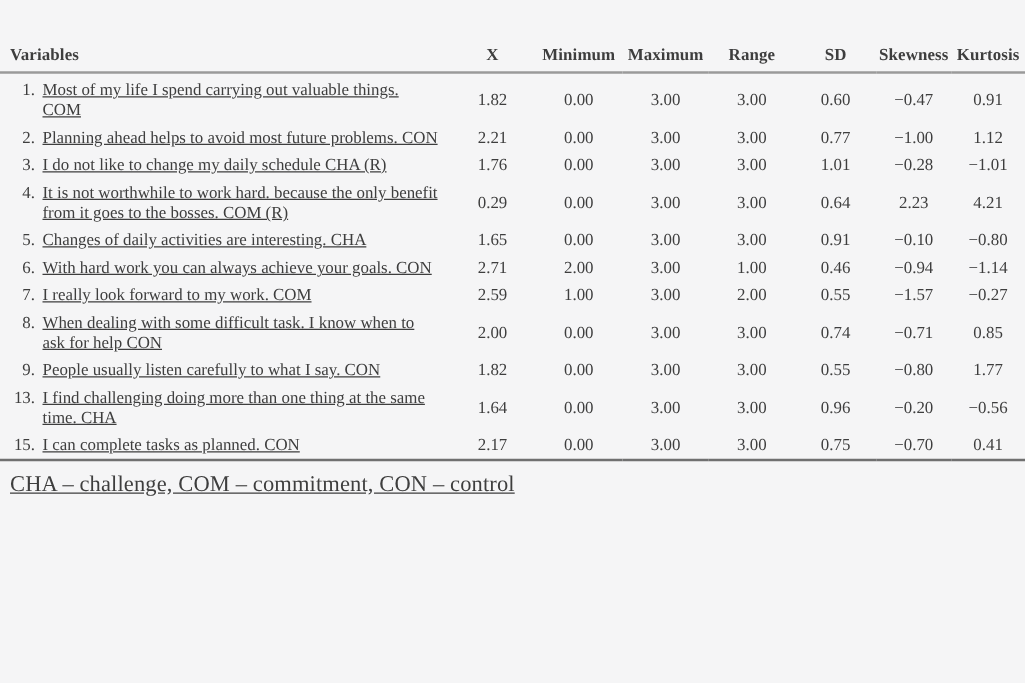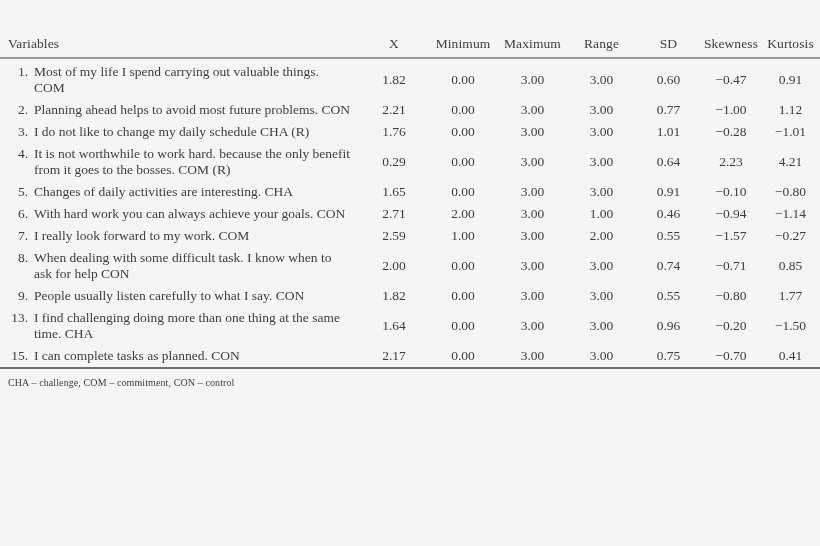--- a/index.html
+++ b/index.html
@@ -28,21 +28,21 @@
   col.c-var{width:360px;}
   col.c-x{width:68px;}
   col.c-min{width:70px;}
   col.c-max{width:69px;}
   col.c-range{width:69px;}
   col.c-sd{width:65px;}
   col.c-skew{width:60px;}
   col.c-kurt{width:59px;}
 
   thead th{
-    font-weight:normal;
+    font-weight:bold;
     font-size:13.5px;
     text-align:center;
     padding:0 0 5px 0;
     border-bottom:2px solid var(--rule-light);
     letter-spacing:.1px;
     margin-top:16px;
   }
   thead th.var-col{
     text-align:left;
     padding-left:8px;
@@ -61,25 +61,27 @@
     flex:none;
     width:28px;
     text-align:right;
     margin-right:6px;
     line-height:16px;
   }
   .txt{
     display:inline-block;
     max-width:318px;
     line-height:16px;
+    text-decoration:underline;
   }
   .footnote{
-    font-size:10px;
+    font-size:18px;
     padding:8px 0 0 8px;
     letter-spacing:.1px;
+    text-decoration:underline;
   }
 </style>
 </head>
 <body>
 
 <div class="page">
   <table>
     <colgroup>
       <col class="c-var">
         <col class="c-x">
@@ -244,21 +246,21 @@
         <span class="num">13.</span>
         <span class="txt">I find challenging doing more than one thing at the same time. CHA</span>
       </span>
     </td>
   <td>1.64</td>
           <td>0.00</td>
           <td>3.00</td>
           <td>3.00</td>
           <td>0.96</td>
           <td>−0.20</td>
-          <td>−1.50</td>
+          <td>−0.56</td>
         </tr>
         <tr>
     <td class="var-cell">
       <span class="var-wrap">
         <span class="num">15.</span>
         <span class="txt">I can complete tasks as planned. CON</span>
       </span>
     </td>
   <td>2.17</td>
           <td>0.00</td>

